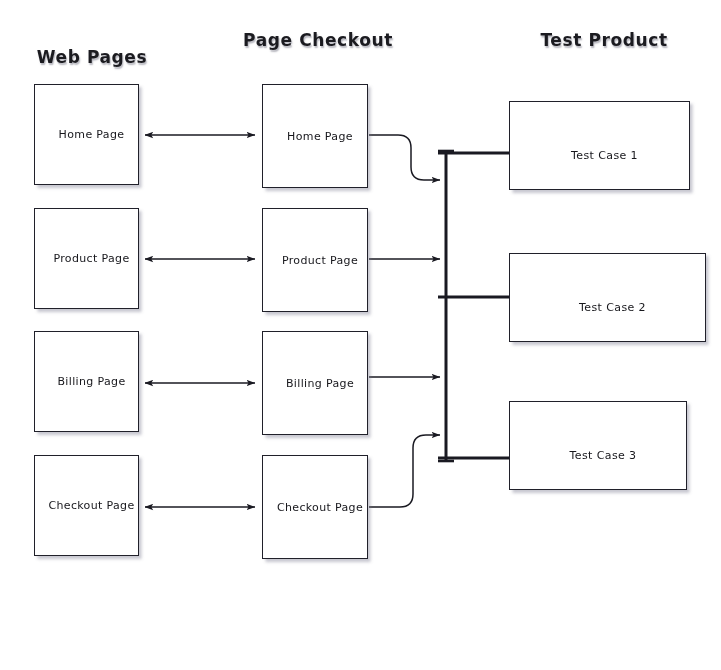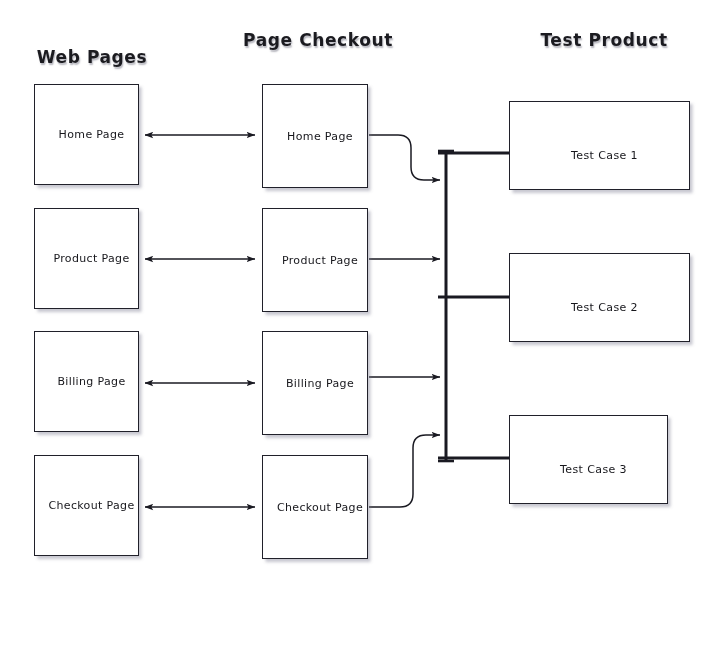--- a/index.html
+++ b/index.html
@@ -145,18 +145,18 @@
 <div class="node" style="left:262px; top:331px; width:106px; height:104px;">
   <span class="node-label">Billing Page</span>
 </div>
 <div class="node" style="left:262px; top:455px; width:106px; height:104px;">
   <span class="node-label">Checkout Page</span>
 </div>
 
 <div class="node test-case" style="left:509px; top:101px; width:181px; height:89px;">
   <span class="node-label">Test Case 1</span>
 </div>
-<div class="node test-case" style="left:509px; top:253px; width:181px; height:89px;">
+<div class="node test-case" style="left:509px; top:253px; width:197px; height:89px;">
   <span class="node-label">Test Case 2</span>
 </div>
-<div class="node test-case" style="left:509px; top:415px; width:159px; height:89px;">
+<div class="node test-case" style="left:509px; top:401px; width:178px; height:89px;">
   <span class="node-label">Test Case 3</span>
 </div>
 
 </body></html>

